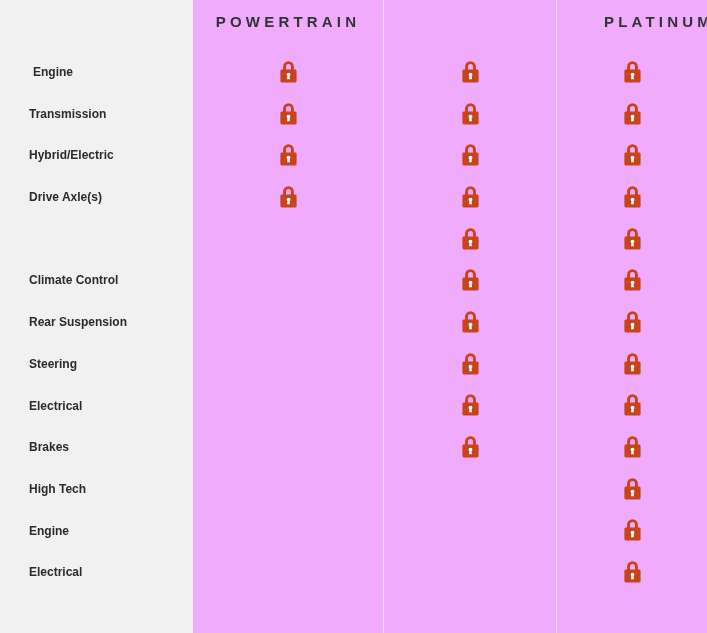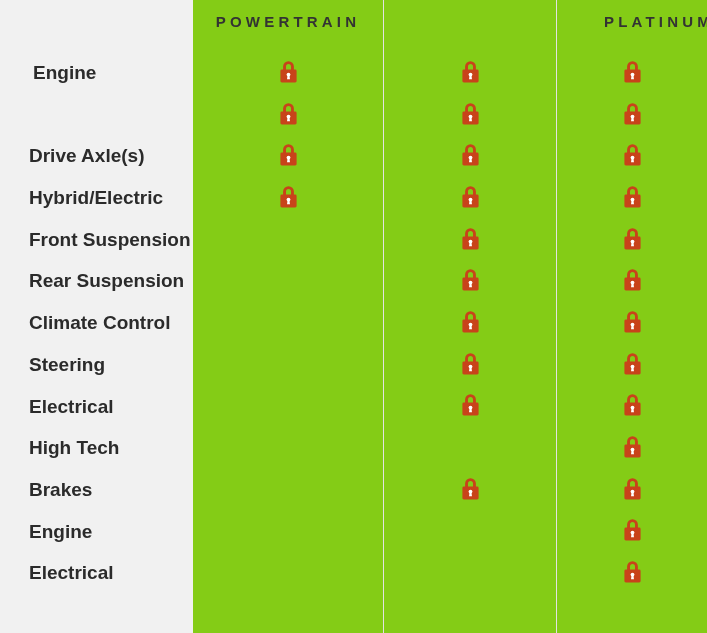--- a/index.html
+++ b/index.html
@@ -9,21 +9,21 @@
     height: 633px;
     background: #ffffff;
     font-family: "Liberation Sans", sans-serif;
     overflow: hidden;
   }
 
   #coverage-matrix {
     position: relative;
     width: 707px;
     height: 633px;
-    background: #84cc16;
+    background: #f0abfc;
   }
 
   
   .sidebar-bg {
     position: absolute;
     left: 0;
     top: 0;
     width: 193px;
     height: 633px;
     background: #f1f1f1;
@@ -76,21 +76,21 @@
     height: 41.7px;
     width: 707px;
   }
 
   .row-label {
     position: absolute;
     left: 29px;
     top: 0;
     height: 41.7px;
     line-height: 41.7px;
-    font-size: 19px;
+    font-size: 12px;
     font-weight: bold;
     color: #2b2b2b;
     white-space: nowrap;
   }
   .matrix-row.first .row-label { left: 33px; }
 
   .cell {
     position: absolute;
     top: 0;
     height: 41.7px;
@@ -147,20 +147,48 @@
         <div class="cell c-platinum">
           <svg class="lock-icon" viewBox="0 0 19 23" aria-hidden="true">
             <path d="M4.1 10.2 V6.6 a5.4 5.4 0 0 1 10.8 0 v3.6 h-2.9 V6.6 a2.5 2.5 0 0 0-5 0 v3.6 z" fill="#c8431a"></path>
             <rect x="1.4" y="9.6" width="16.2" height="12.8" rx="1.4" fill="#c8431a"></rect>
             <circle cx="9.5" cy="14.6" r="1.9" fill="#ffffff"></circle>
             <path d="M8.5 15.4 h2 l0.5 3.9 h-3 z" fill="#ffffff"></path>
           </svg>
         </div>
       </div>
       <div class="matrix-row">
+        <div class="row-label">Transmission</div>
+        <div class="cell c-powertrain">
+          <svg class="lock-icon" viewBox="0 0 19 23" aria-hidden="true">
+            <path d="M4.1 10.2 V6.6 a5.4 5.4 0 0 1 10.8 0 v3.6 h-2.9 V6.6 a2.5 2.5 0 0 0-5 0 v3.6 z" fill="#c8431a"></path>
+            <rect x="1.4" y="9.6" width="16.2" height="12.8" rx="1.4" fill="#c8431a"></rect>
+            <circle cx="9.5" cy="14.6" r="1.9" fill="#ffffff"></circle>
+            <path d="M8.5 15.4 h2 l0.5 3.9 h-3 z" fill="#ffffff"></path>
+          </svg>
+        </div>
+        <div class="cell c-silver">
+          <svg class="lock-icon" viewBox="0 0 19 23" aria-hidden="true">
+            <path d="M4.1 10.2 V6.6 a5.4 5.4 0 0 1 10.8 0 v3.6 h-2.9 V6.6 a2.5 2.5 0 0 0-5 0 v3.6 z" fill="#c8431a"></path>
+            <rect x="1.4" y="9.6" width="16.2" height="12.8" rx="1.4" fill="#c8431a"></rect>
+            <circle cx="9.5" cy="14.6" r="1.9" fill="#ffffff"></circle>
+            <path d="M8.5 15.4 h2 l0.5 3.9 h-3 z" fill="#ffffff"></path>
+          </svg>
+        </div>
+        <div class="cell c-platinum">
+          <svg class="lock-icon" viewBox="0 0 19 23" aria-hidden="true">
+            <path d="M4.1 10.2 V6.6 a5.4 5.4 0 0 1 10.8 0 v3.6 h-2.9 V6.6 a2.5 2.5 0 0 0-5 0 v3.6 z" fill="#c8431a"></path>
+            <rect x="1.4" y="9.6" width="16.2" height="12.8" rx="1.4" fill="#c8431a"></rect>
+            <circle cx="9.5" cy="14.6" r="1.9" fill="#ffffff"></circle>
+            <path d="M8.5 15.4 h2 l0.5 3.9 h-3 z" fill="#ffffff"></path>
+          </svg>
+        </div>
+      </div>
+      <div class="matrix-row">
+        <div class="row-label">Hybrid/Electric</div>
         <div class="cell c-powertrain">
           <svg class="lock-icon" viewBox="0 0 19 23" aria-hidden="true">
             <path d="M4.1 10.2 V6.6 a5.4 5.4 0 0 1 10.8 0 v3.6 h-2.9 V6.6 a2.5 2.5 0 0 0-5 0 v3.6 z" fill="#c8431a"></path>
             <rect x="1.4" y="9.6" width="16.2" height="12.8" rx="1.4" fill="#c8431a"></rect>
             <circle cx="9.5" cy="14.6" r="1.9" fill="#ffffff"></circle>
             <path d="M8.5 15.4 h2 l0.5 3.9 h-3 z" fill="#ffffff"></path>
           </svg>
         </div>
         <div class="cell c-silver">
           <svg class="lock-icon" viewBox="0 0 19 23" aria-hidden="true">
@@ -200,48 +228,47 @@
         <div class="cell c-platinum">
           <svg class="lock-icon" viewBox="0 0 19 23" aria-hidden="true">
             <path d="M4.1 10.2 V6.6 a5.4 5.4 0 0 1 10.8 0 v3.6 h-2.9 V6.6 a2.5 2.5 0 0 0-5 0 v3.6 z" fill="#c8431a"></path>
             <rect x="1.4" y="9.6" width="16.2" height="12.8" rx="1.4" fill="#c8431a"></rect>
             <circle cx="9.5" cy="14.6" r="1.9" fill="#ffffff"></circle>
             <path d="M8.5 15.4 h2 l0.5 3.9 h-3 z" fill="#ffffff"></path>
           </svg>
         </div>
       </div>
       <div class="matrix-row">
-        <div class="row-label">Hybrid/Electric</div>
-        <div class="cell c-powertrain">
-          <svg class="lock-icon" viewBox="0 0 19 23" aria-hidden="true">
-            <path d="M4.1 10.2 V6.6 a5.4 5.4 0 0 1 10.8 0 v3.6 h-2.9 V6.6 a2.5 2.5 0 0 0-5 0 v3.6 z" fill="#c8431a"></path>
-            <rect x="1.4" y="9.6" width="16.2" height="12.8" rx="1.4" fill="#c8431a"></rect>
-            <circle cx="9.5" cy="14.6" r="1.9" fill="#ffffff"></circle>
-            <path d="M8.5 15.4 h2 l0.5 3.9 h-3 z" fill="#ffffff"></path>
-          </svg>
-        </div>
-        <div class="cell c-silver">
-          <svg class="lock-icon" viewBox="0 0 19 23" aria-hidden="true">
-            <path d="M4.1 10.2 V6.6 a5.4 5.4 0 0 1 10.8 0 v3.6 h-2.9 V6.6 a2.5 2.5 0 0 0-5 0 v3.6 z" fill="#c8431a"></path>
-            <rect x="1.4" y="9.6" width="16.2" height="12.8" rx="1.4" fill="#c8431a"></rect>
-            <circle cx="9.5" cy="14.6" r="1.9" fill="#ffffff"></circle>
-            <path d="M8.5 15.4 h2 l0.5 3.9 h-3 z" fill="#ffffff"></path>
-          </svg>
-        </div>
-        <div class="cell c-platinum">
-          <svg class="lock-icon" viewBox="0 0 19 23" aria-hidden="true">
-            <path d="M4.1 10.2 V6.6 a5.4 5.4 0 0 1 10.8 0 v3.6 h-2.9 V6.6 a2.5 2.5 0 0 0-5 0 v3.6 z" fill="#c8431a"></path>
-            <rect x="1.4" y="9.6" width="16.2" height="12.8" rx="1.4" fill="#c8431a"></rect>
-            <circle cx="9.5" cy="14.6" r="1.9" fill="#ffffff"></circle>
-            <path d="M8.5 15.4 h2 l0.5 3.9 h-3 z" fill="#ffffff"></path>
-          </svg>
-        </div>
-      </div>
-      <div class="matrix-row">
-        <div class="row-label">Front Suspension</div>
+        <div class="cell c-powertrain">
+          <svg class="lock-icon empty" viewBox="0 0 19 23" aria-hidden="true">
+            <path d="M4.1 10.2 V6.6 a5.4 5.4 0 0 1 10.8 0 v3.6 h-2.9 V6.6 a2.5 2.5 0 0 0-5 0 v3.6 z" fill="#c8431a"></path>
+            <rect x="1.4" y="9.6" width="16.2" height="12.8" rx="1.4" fill="#c8431a"></rect>
+            <circle cx="9.5" cy="14.6" r="1.9" fill="#ffffff"></circle>
+            <path d="M8.5 15.4 h2 l0.5 3.9 h-3 z" fill="#ffffff"></path>
+          </svg>
+        </div>
+        <div class="cell c-silver">
+          <svg class="lock-icon" viewBox="0 0 19 23" aria-hidden="true">
+            <path d="M4.1 10.2 V6.6 a5.4 5.4 0 0 1 10.8 0 v3.6 h-2.9 V6.6 a2.5 2.5 0 0 0-5 0 v3.6 z" fill="#c8431a"></path>
+            <rect x="1.4" y="9.6" width="16.2" height="12.8" rx="1.4" fill="#c8431a"></rect>
+            <circle cx="9.5" cy="14.6" r="1.9" fill="#ffffff"></circle>
+            <path d="M8.5 15.4 h2 l0.5 3.9 h-3 z" fill="#ffffff"></path>
+          </svg>
+        </div>
+        <div class="cell c-platinum">
+          <svg class="lock-icon" viewBox="0 0 19 23" aria-hidden="true">
+            <path d="M4.1 10.2 V6.6 a5.4 5.4 0 0 1 10.8 0 v3.6 h-2.9 V6.6 a2.5 2.5 0 0 0-5 0 v3.6 z" fill="#c8431a"></path>
+            <rect x="1.4" y="9.6" width="16.2" height="12.8" rx="1.4" fill="#c8431a"></rect>
+            <circle cx="9.5" cy="14.6" r="1.9" fill="#ffffff"></circle>
+            <path d="M8.5 15.4 h2 l0.5 3.9 h-3 z" fill="#ffffff"></path>
+          </svg>
+        </div>
+      </div>
+      <div class="matrix-row">
+        <div class="row-label">Climate Control</div>
         <div class="cell c-powertrain">
           <svg class="lock-icon empty" viewBox="0 0 19 23" aria-hidden="true">
             <path d="M4.1 10.2 V6.6 a5.4 5.4 0 0 1 10.8 0 v3.6 h-2.9 V6.6 a2.5 2.5 0 0 0-5 0 v3.6 z" fill="#c8431a"></path>
             <rect x="1.4" y="9.6" width="16.2" height="12.8" rx="1.4" fill="#c8431a"></rect>
             <circle cx="9.5" cy="14.6" r="1.9" fill="#ffffff"></circle>
             <path d="M8.5 15.4 h2 l0.5 3.9 h-3 z" fill="#ffffff"></path>
           </svg>
         </div>
         <div class="cell c-silver">
           <svg class="lock-icon" viewBox="0 0 19 23" aria-hidden="true">
@@ -281,47 +308,20 @@
         <div class="cell c-platinum">
           <svg class="lock-icon" viewBox="0 0 19 23" aria-hidden="true">
             <path d="M4.1 10.2 V6.6 a5.4 5.4 0 0 1 10.8 0 v3.6 h-2.9 V6.6 a2.5 2.5 0 0 0-5 0 v3.6 z" fill="#c8431a"></path>
             <rect x="1.4" y="9.6" width="16.2" height="12.8" rx="1.4" fill="#c8431a"></rect>
             <circle cx="9.5" cy="14.6" r="1.9" fill="#ffffff"></circle>
             <path d="M8.5 15.4 h2 l0.5 3.9 h-3 z" fill="#ffffff"></path>
           </svg>
         </div>
       </div>
       <div class="matrix-row">
-        <div class="row-label">Climate Control</div>
-        <div class="cell c-powertrain">
-          <svg class="lock-icon empty" viewBox="0 0 19 23" aria-hidden="true">
-            <path d="M4.1 10.2 V6.6 a5.4 5.4 0 0 1 10.8 0 v3.6 h-2.9 V6.6 a2.5 2.5 0 0 0-5 0 v3.6 z" fill="#c8431a"></path>
-            <rect x="1.4" y="9.6" width="16.2" height="12.8" rx="1.4" fill="#c8431a"></rect>
-            <circle cx="9.5" cy="14.6" r="1.9" fill="#ffffff"></circle>
-            <path d="M8.5 15.4 h2 l0.5 3.9 h-3 z" fill="#ffffff"></path>
-          </svg>
-        </div>
-        <div class="cell c-silver">
-          <svg class="lock-icon" viewBox="0 0 19 23" aria-hidden="true">
-            <path d="M4.1 10.2 V6.6 a5.4 5.4 0 0 1 10.8 0 v3.6 h-2.9 V6.6 a2.5 2.5 0 0 0-5 0 v3.6 z" fill="#c8431a"></path>
-            <rect x="1.4" y="9.6" width="16.2" height="12.8" rx="1.4" fill="#c8431a"></rect>
-            <circle cx="9.5" cy="14.6" r="1.9" fill="#ffffff"></circle>
-            <path d="M8.5 15.4 h2 l0.5 3.9 h-3 z" fill="#ffffff"></path>
-          </svg>
-        </div>
-        <div class="cell c-platinum">
-          <svg class="lock-icon" viewBox="0 0 19 23" aria-hidden="true">
-            <path d="M4.1 10.2 V6.6 a5.4 5.4 0 0 1 10.8 0 v3.6 h-2.9 V6.6 a2.5 2.5 0 0 0-5 0 v3.6 z" fill="#c8431a"></path>
-            <rect x="1.4" y="9.6" width="16.2" height="12.8" rx="1.4" fill="#c8431a"></rect>
-            <circle cx="9.5" cy="14.6" r="1.9" fill="#ffffff"></circle>
-            <path d="M8.5 15.4 h2 l0.5 3.9 h-3 z" fill="#ffffff"></path>
-          </svg>
-        </div>
-      </div>
-      <div class="matrix-row">
         <div class="row-label">Steering</div>
         <div class="cell c-powertrain">
           <svg class="lock-icon empty" viewBox="0 0 19 23" aria-hidden="true">
             <path d="M4.1 10.2 V6.6 a5.4 5.4 0 0 1 10.8 0 v3.6 h-2.9 V6.6 a2.5 2.5 0 0 0-5 0 v3.6 z" fill="#c8431a"></path>
             <rect x="1.4" y="9.6" width="16.2" height="12.8" rx="1.4" fill="#c8431a"></rect>
             <circle cx="9.5" cy="14.6" r="1.9" fill="#ffffff"></circle>
             <path d="M8.5 15.4 h2 l0.5 3.9 h-3 z" fill="#ffffff"></path>
           </svg>
         </div>
         <div class="cell c-silver">
@@ -362,20 +362,47 @@
         <div class="cell c-platinum">
           <svg class="lock-icon" viewBox="0 0 19 23" aria-hidden="true">
             <path d="M4.1 10.2 V6.6 a5.4 5.4 0 0 1 10.8 0 v3.6 h-2.9 V6.6 a2.5 2.5 0 0 0-5 0 v3.6 z" fill="#c8431a"></path>
             <rect x="1.4" y="9.6" width="16.2" height="12.8" rx="1.4" fill="#c8431a"></rect>
             <circle cx="9.5" cy="14.6" r="1.9" fill="#ffffff"></circle>
             <path d="M8.5 15.4 h2 l0.5 3.9 h-3 z" fill="#ffffff"></path>
           </svg>
         </div>
       </div>
       <div class="matrix-row">
+        <div class="row-label">Brakes</div>
+        <div class="cell c-powertrain">
+          <svg class="lock-icon empty" viewBox="0 0 19 23" aria-hidden="true">
+            <path d="M4.1 10.2 V6.6 a5.4 5.4 0 0 1 10.8 0 v3.6 h-2.9 V6.6 a2.5 2.5 0 0 0-5 0 v3.6 z" fill="#c8431a"></path>
+            <rect x="1.4" y="9.6" width="16.2" height="12.8" rx="1.4" fill="#c8431a"></rect>
+            <circle cx="9.5" cy="14.6" r="1.9" fill="#ffffff"></circle>
+            <path d="M8.5 15.4 h2 l0.5 3.9 h-3 z" fill="#ffffff"></path>
+          </svg>
+        </div>
+        <div class="cell c-silver">
+          <svg class="lock-icon" viewBox="0 0 19 23" aria-hidden="true">
+            <path d="M4.1 10.2 V6.6 a5.4 5.4 0 0 1 10.8 0 v3.6 h-2.9 V6.6 a2.5 2.5 0 0 0-5 0 v3.6 z" fill="#c8431a"></path>
+            <rect x="1.4" y="9.6" width="16.2" height="12.8" rx="1.4" fill="#c8431a"></rect>
+            <circle cx="9.5" cy="14.6" r="1.9" fill="#ffffff"></circle>
+            <path d="M8.5 15.4 h2 l0.5 3.9 h-3 z" fill="#ffffff"></path>
+          </svg>
+        </div>
+        <div class="cell c-platinum">
+          <svg class="lock-icon" viewBox="0 0 19 23" aria-hidden="true">
+            <path d="M4.1 10.2 V6.6 a5.4 5.4 0 0 1 10.8 0 v3.6 h-2.9 V6.6 a2.5 2.5 0 0 0-5 0 v3.6 z" fill="#c8431a"></path>
+            <rect x="1.4" y="9.6" width="16.2" height="12.8" rx="1.4" fill="#c8431a"></rect>
+            <circle cx="9.5" cy="14.6" r="1.9" fill="#ffffff"></circle>
+            <path d="M8.5 15.4 h2 l0.5 3.9 h-3 z" fill="#ffffff"></path>
+          </svg>
+        </div>
+      </div>
+      <div class="matrix-row">
         <div class="row-label">High Tech</div>
         <div class="cell c-powertrain">
           <svg class="lock-icon empty" viewBox="0 0 19 23" aria-hidden="true">
             <path d="M4.1 10.2 V6.6 a5.4 5.4 0 0 1 10.8 0 v3.6 h-2.9 V6.6 a2.5 2.5 0 0 0-5 0 v3.6 z" fill="#c8431a"></path>
             <rect x="1.4" y="9.6" width="16.2" height="12.8" rx="1.4" fill="#c8431a"></rect>
             <circle cx="9.5" cy="14.6" r="1.9" fill="#ffffff"></circle>
             <path d="M8.5 15.4 h2 l0.5 3.9 h-3 z" fill="#ffffff"></path>
           </svg>
         </div>
         <div class="cell c-silver">
@@ -389,47 +416,20 @@
         <div class="cell c-platinum">
           <svg class="lock-icon" viewBox="0 0 19 23" aria-hidden="true">
             <path d="M4.1 10.2 V6.6 a5.4 5.4 0 0 1 10.8 0 v3.6 h-2.9 V6.6 a2.5 2.5 0 0 0-5 0 v3.6 z" fill="#c8431a"></path>
             <rect x="1.4" y="9.6" width="16.2" height="12.8" rx="1.4" fill="#c8431a"></rect>
             <circle cx="9.5" cy="14.6" r="1.9" fill="#ffffff"></circle>
             <path d="M8.5 15.4 h2 l0.5 3.9 h-3 z" fill="#ffffff"></path>
           </svg>
         </div>
       </div>
       <div class="matrix-row">
-        <div class="row-label">Brakes</div>
-        <div class="cell c-powertrain">
-          <svg class="lock-icon empty" viewBox="0 0 19 23" aria-hidden="true">
-            <path d="M4.1 10.2 V6.6 a5.4 5.4 0 0 1 10.8 0 v3.6 h-2.9 V6.6 a2.5 2.5 0 0 0-5 0 v3.6 z" fill="#c8431a"></path>
-            <rect x="1.4" y="9.6" width="16.2" height="12.8" rx="1.4" fill="#c8431a"></rect>
-            <circle cx="9.5" cy="14.6" r="1.9" fill="#ffffff"></circle>
-            <path d="M8.5 15.4 h2 l0.5 3.9 h-3 z" fill="#ffffff"></path>
-          </svg>
-        </div>
-        <div class="cell c-silver">
-          <svg class="lock-icon" viewBox="0 0 19 23" aria-hidden="true">
-            <path d="M4.1 10.2 V6.6 a5.4 5.4 0 0 1 10.8 0 v3.6 h-2.9 V6.6 a2.5 2.5 0 0 0-5 0 v3.6 z" fill="#c8431a"></path>
-            <rect x="1.4" y="9.6" width="16.2" height="12.8" rx="1.4" fill="#c8431a"></rect>
-            <circle cx="9.5" cy="14.6" r="1.9" fill="#ffffff"></circle>
-            <path d="M8.5 15.4 h2 l0.5 3.9 h-3 z" fill="#ffffff"></path>
-          </svg>
-        </div>
-        <div class="cell c-platinum">
-          <svg class="lock-icon" viewBox="0 0 19 23" aria-hidden="true">
-            <path d="M4.1 10.2 V6.6 a5.4 5.4 0 0 1 10.8 0 v3.6 h-2.9 V6.6 a2.5 2.5 0 0 0-5 0 v3.6 z" fill="#c8431a"></path>
-            <rect x="1.4" y="9.6" width="16.2" height="12.8" rx="1.4" fill="#c8431a"></rect>
-            <circle cx="9.5" cy="14.6" r="1.9" fill="#ffffff"></circle>
-            <path d="M8.5 15.4 h2 l0.5 3.9 h-3 z" fill="#ffffff"></path>
-          </svg>
-        </div>
-      </div>
-      <div class="matrix-row">
         <div class="row-label">Engine</div>
         <div class="cell c-powertrain">
           <svg class="lock-icon empty" viewBox="0 0 19 23" aria-hidden="true">
             <path d="M4.1 10.2 V6.6 a5.4 5.4 0 0 1 10.8 0 v3.6 h-2.9 V6.6 a2.5 2.5 0 0 0-5 0 v3.6 z" fill="#c8431a"></path>
             <rect x="1.4" y="9.6" width="16.2" height="12.8" rx="1.4" fill="#c8431a"></rect>
             <circle cx="9.5" cy="14.6" r="1.9" fill="#ffffff"></circle>
             <path d="M8.5 15.4 h2 l0.5 3.9 h-3 z" fill="#ffffff"></path>
           </svg>
         </div>
         <div class="cell c-silver">

